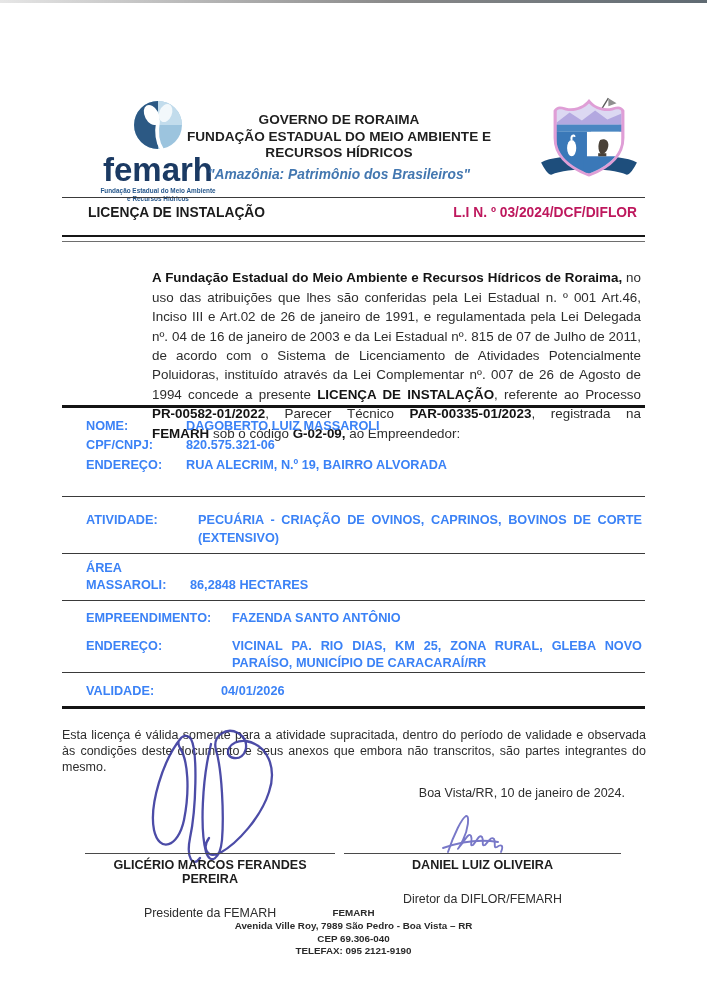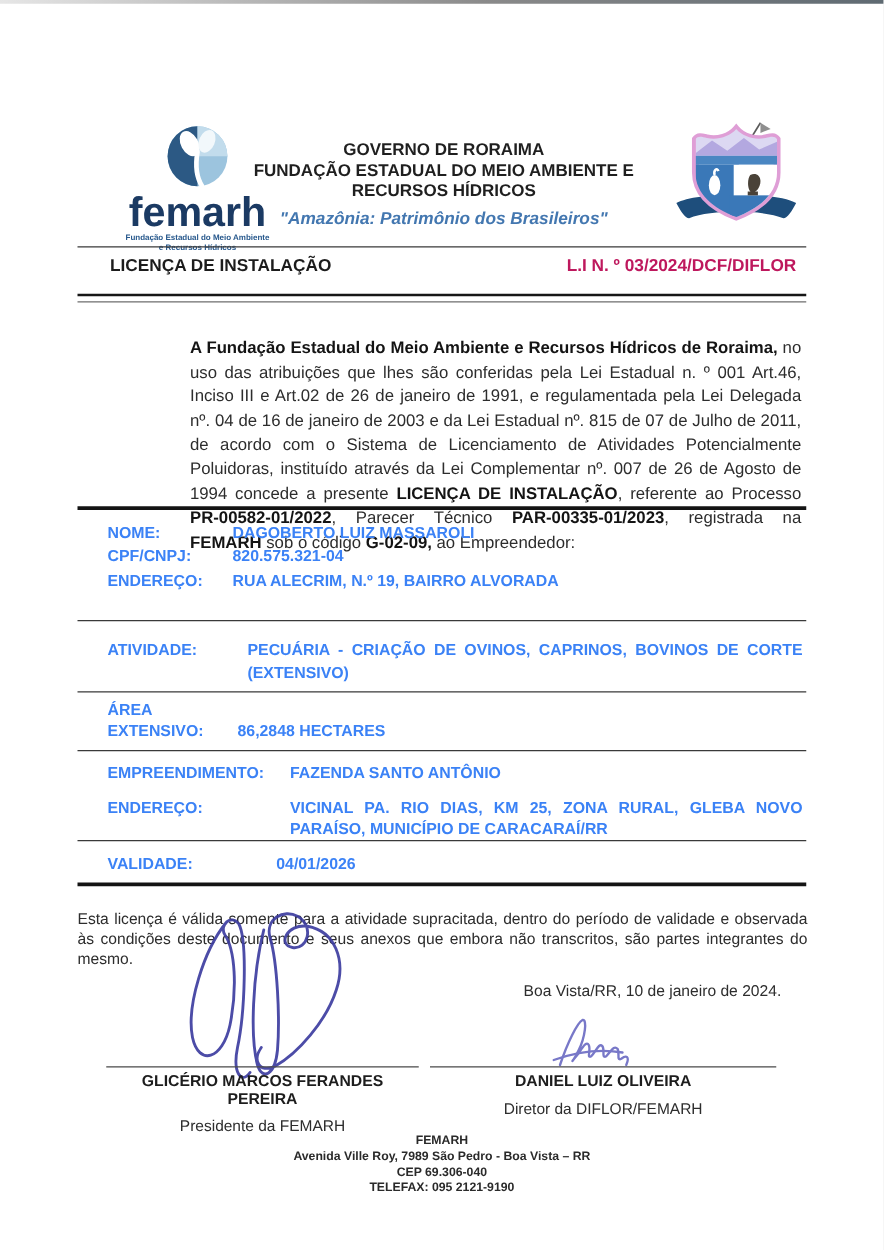--- a/index.html
+++ b/index.html
@@ -5,21 +5,21 @@
   html,body{margin:0;padding:0;background:#e9e9e9;}
   #page{position:relative;width:707px;height:1000px;background:#fff;margin:0 auto;
         font-family:"Liberation Sans",sans-serif;color:#242424;overflow:hidden;}
   .top-edge{position:absolute;top:0;left:0;right:0;height:3px;
         background:linear-gradient(90deg,#e6e6e6 0%,#8a8a8a 55%,#5f6a72 100%);}
   
   .logo{position:absolute;left:78px;top:96px;width:160px;text-align:center;}
   .logo svg{width:66px;height:58px;display:block;margin:0 auto;}
   .logo-word{font-size:33px;font-weight:bold;color:#1b3a63;line-height:30px;margin-top:1px;}
   .logo-sub{font-size:6.4px;color:#27588c;line-height:7.5px;margin-top:2px;font-weight:bold;}
-  .org{position:absolute;left:160px;top:112px;width:390px;text-align:center;
+  .org{position:absolute;left:144px;top:112px;width:390px;text-align:center;
        font-weight:bold;font-size:13.6px;line-height:16.5px;color:#1f1f1f;}
   .motto{margin-top:5px;font-style:italic;font-size:13.8px;color:#4377b0;}
   .coat{position:absolute;left:537px;top:97px;width:104px;height:90px;}
   
   .rule-thin{position:absolute;left:62px;width:583px;height:0;border-top:1.5px solid #3a3a3a;}
   .rule-thick{position:absolute;left:62px;width:583px;height:0;border-top:3.5px solid #141414;}
   .rule-double{position:absolute;left:62px;width:583px;top:235px;height:4px;
        border-top:2.5px solid #161616;border-bottom:1.8px solid #6e6e6e;}
   
   .lic-title{position:absolute;left:88px;top:205px;font-weight:bold;font-size:13.8px;color:#1c1c1c;}
@@ -48,21 +48,21 @@
   .gap9{margin-top:10px;}
   
   .disclaimer{position:absolute;left:62px;top:714px;width:584px;font-size:12.5px;
        line-height:16.4px;text-align:justify;color:#2d2d2d;}
   .date{position:absolute;right:82px;top:786px;font-size:12.5px;color:#2d2d2d;}
   .sig-block{position:absolute;top:853px;text-align:center;}
   #sig-left{left:85px;width:250px;}
   #sig-right{left:344px;width:277px;}
   .sig-line{border-top:1.6px solid #4a4a4a;margin-bottom:4px;}
   .sig-name{font-weight:bold;font-size:12.6px;color:#1d1d1d;}
-  .sig-role{font-size:12.4px;margin-top:8px;color:#2d2d2d;}
+  .sig-role{font-size:12.4px;margin-top:20px;color:#2d2d2d;}
   .footer{position:absolute;left:0;right:0;top:907px;text-align:center;font-weight:bold;
        font-size:9.8px;line-height:12.8px;color:#2a2a2a;}
   .sig-big{position:absolute;left:133px;top:720px;width:170px;height:150px;}
   .sig-small{position:absolute;left:438px;top:806px;width:85px;height:54px;}
 </style>
 </head>
 <body>
 
 <div id="page">
   <div class="top-edge"></div>
@@ -124,21 +124,21 @@
 
   <div class="rule-thick" style="top:405px"></div>
 
   <div class="fields" id="block-emp">
     <div class="frow">
       <div class="lbl">NOME:</div>
       <div class="val">DAGOBERTO LUIZ MASSAROLI</div>
     </div>
     <div class="frow">
       <div class="lbl">CPF/CNPJ:</div>
-      <div class="val">820.575.321-04</div>
+      <div class="val">820.575.321-06</div>
     </div>
     <div class="frow gap2">
       <div class="lbl">ENDEREÇO:</div>
       <div class="val">RUA ALECRIM, N.º 19, BAIRRO ALVORADA</div>
     </div>
   </div>
 
   <div class="rule-thin" style="top:496px"></div>
 
   <div class="fields" id="block-ativ">
@@ -147,21 +147,21 @@
       <div class="val just">PECUÁRIA - CRIAÇÃO DE OVINOS, CAPRINOS, BOVINOS DE CORTE (EXTENSIVO)</div>
     </div>
   </div>
 
   <div class="rule-thin" style="top:553px"></div>
 
   <div class="fields" id="block-area">
     <div class="frow">
       <div class="lbl">
         <div>ÁREA</div>
-        <div>EXTENSIVO:</div>
+        <div>MASSAROLI:</div>
       </div>
       <div class="val">86,2848 HECTARES</div>
     </div>
   </div>
 
   <div class="rule-thin" style="top:600px"></div>
 
   <div class="fields" id="block-empr">
     <div class="frow">
       <div class="lbl">EMPREENDIMENTO:</div>

